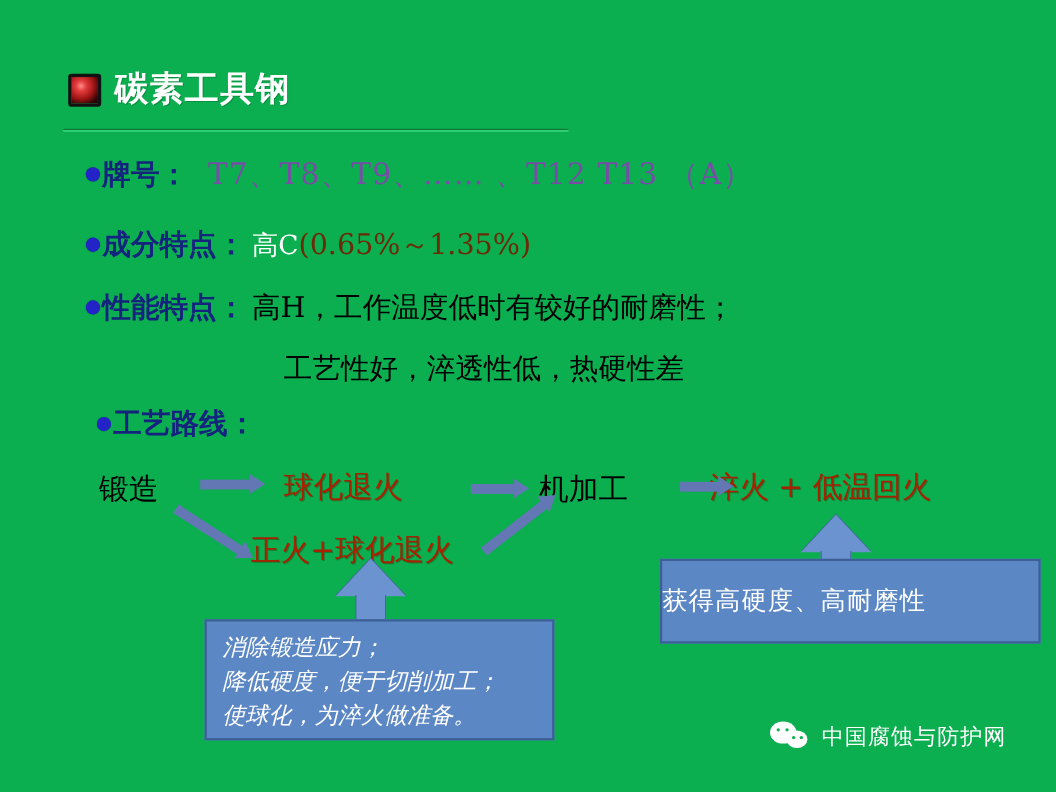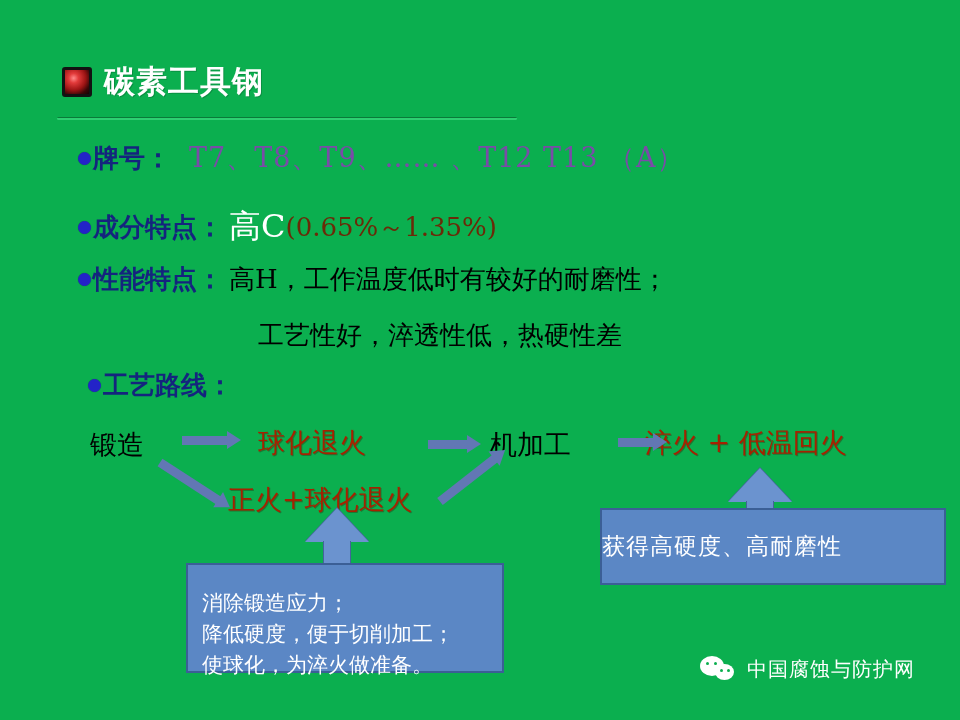--- a/index.html
+++ b/index.html
@@ -76,21 +76,21 @@
     box-shadow: 0 0 1px rgba(0,0,0,.4);
   }
   .lbl {
     color: #14247e;
     font-weight: bold;
     font-size: 26px;
     font-family: "DejaVu Sans", "Liberation Sans", sans-serif;
   }
   .val {
     color: #ffffff;
-    font-size: 32px;
+    font-size: 24px;
     font-family: "DejaVu Serif", "Liberation Serif", serif;
   }
   .val-purple {
     color: #7a4ba8;
     font-size: 27px;
     font-family: "DejaVu Serif", "Liberation Serif", serif;
     letter-spacing: 1px;
   }
   .val-dark {
     color: #6b2a08;
@@ -195,21 +195,22 @@
     border: 2px solid #3b5f96;
     color: #ffffff;
     font-family: "DejaVu Sans", "Liberation Sans", sans-serif;
     box-sizing: border-box;
   }
   #callout-left {
     left: 186px;
     top: 563px;
     width: 318px;
     height: 110px;
-    padding: 23px 12px 0 14px;
+    padding: 8px 12px 0 14px;
+    font-style: italic;
   }
   #callout-left .cl {
     font-size: 21px;
     line-height: 31px;
     white-space: nowrap;
   }
   #callout-right {
     left: 600px;
     top: 508px;
     width: 346px;

